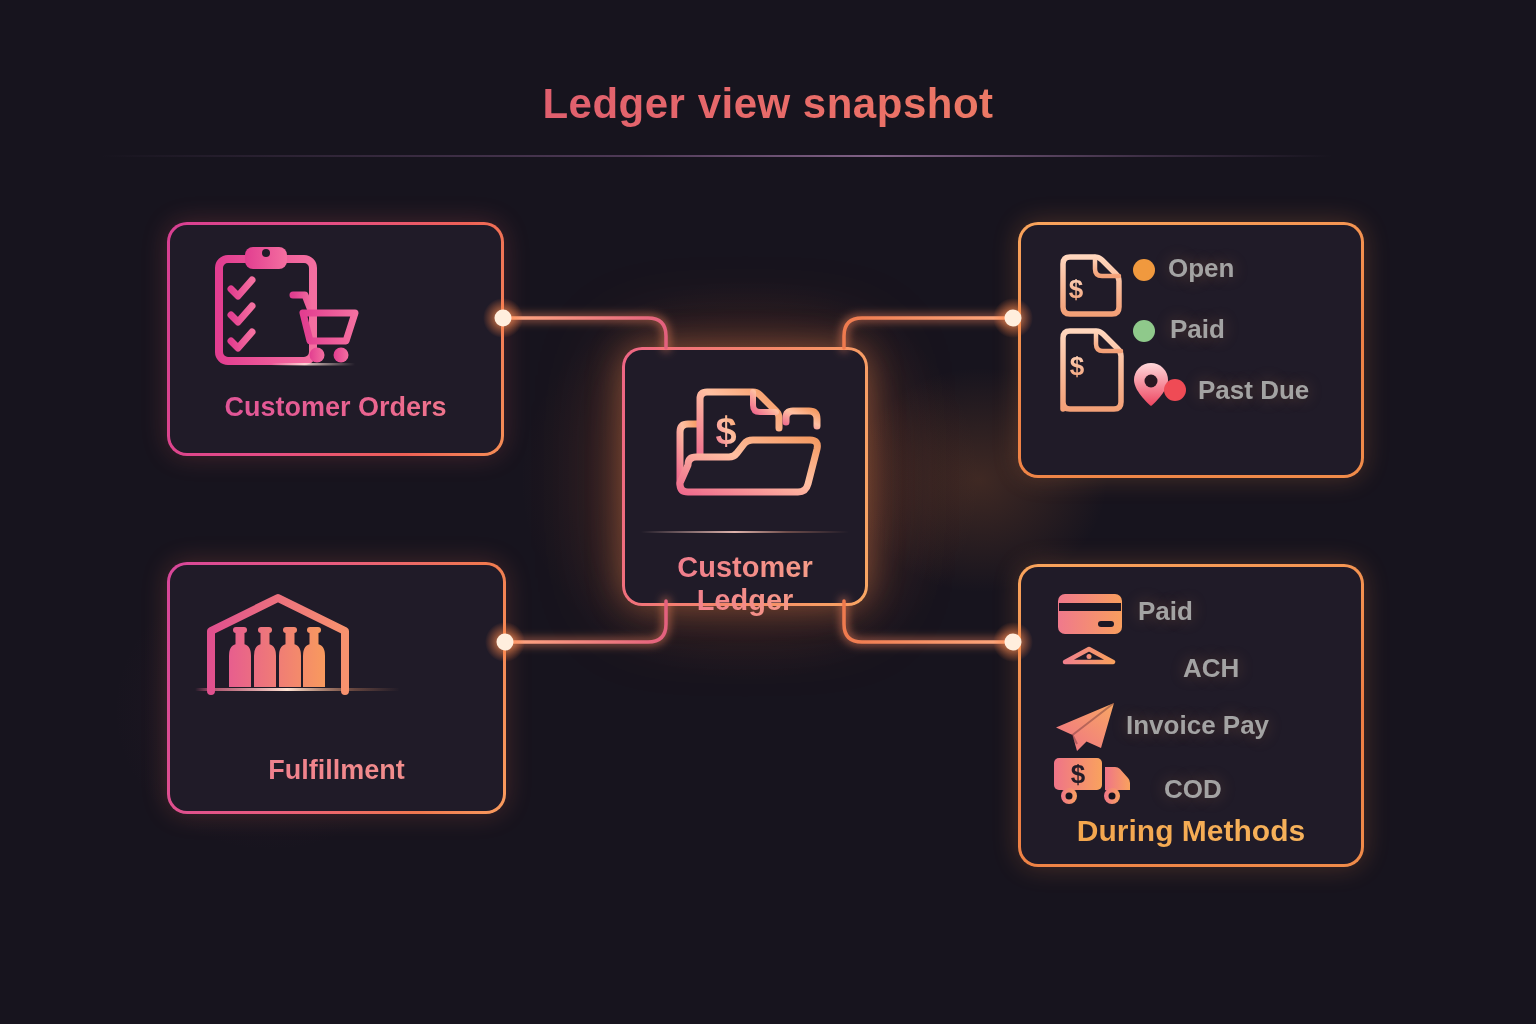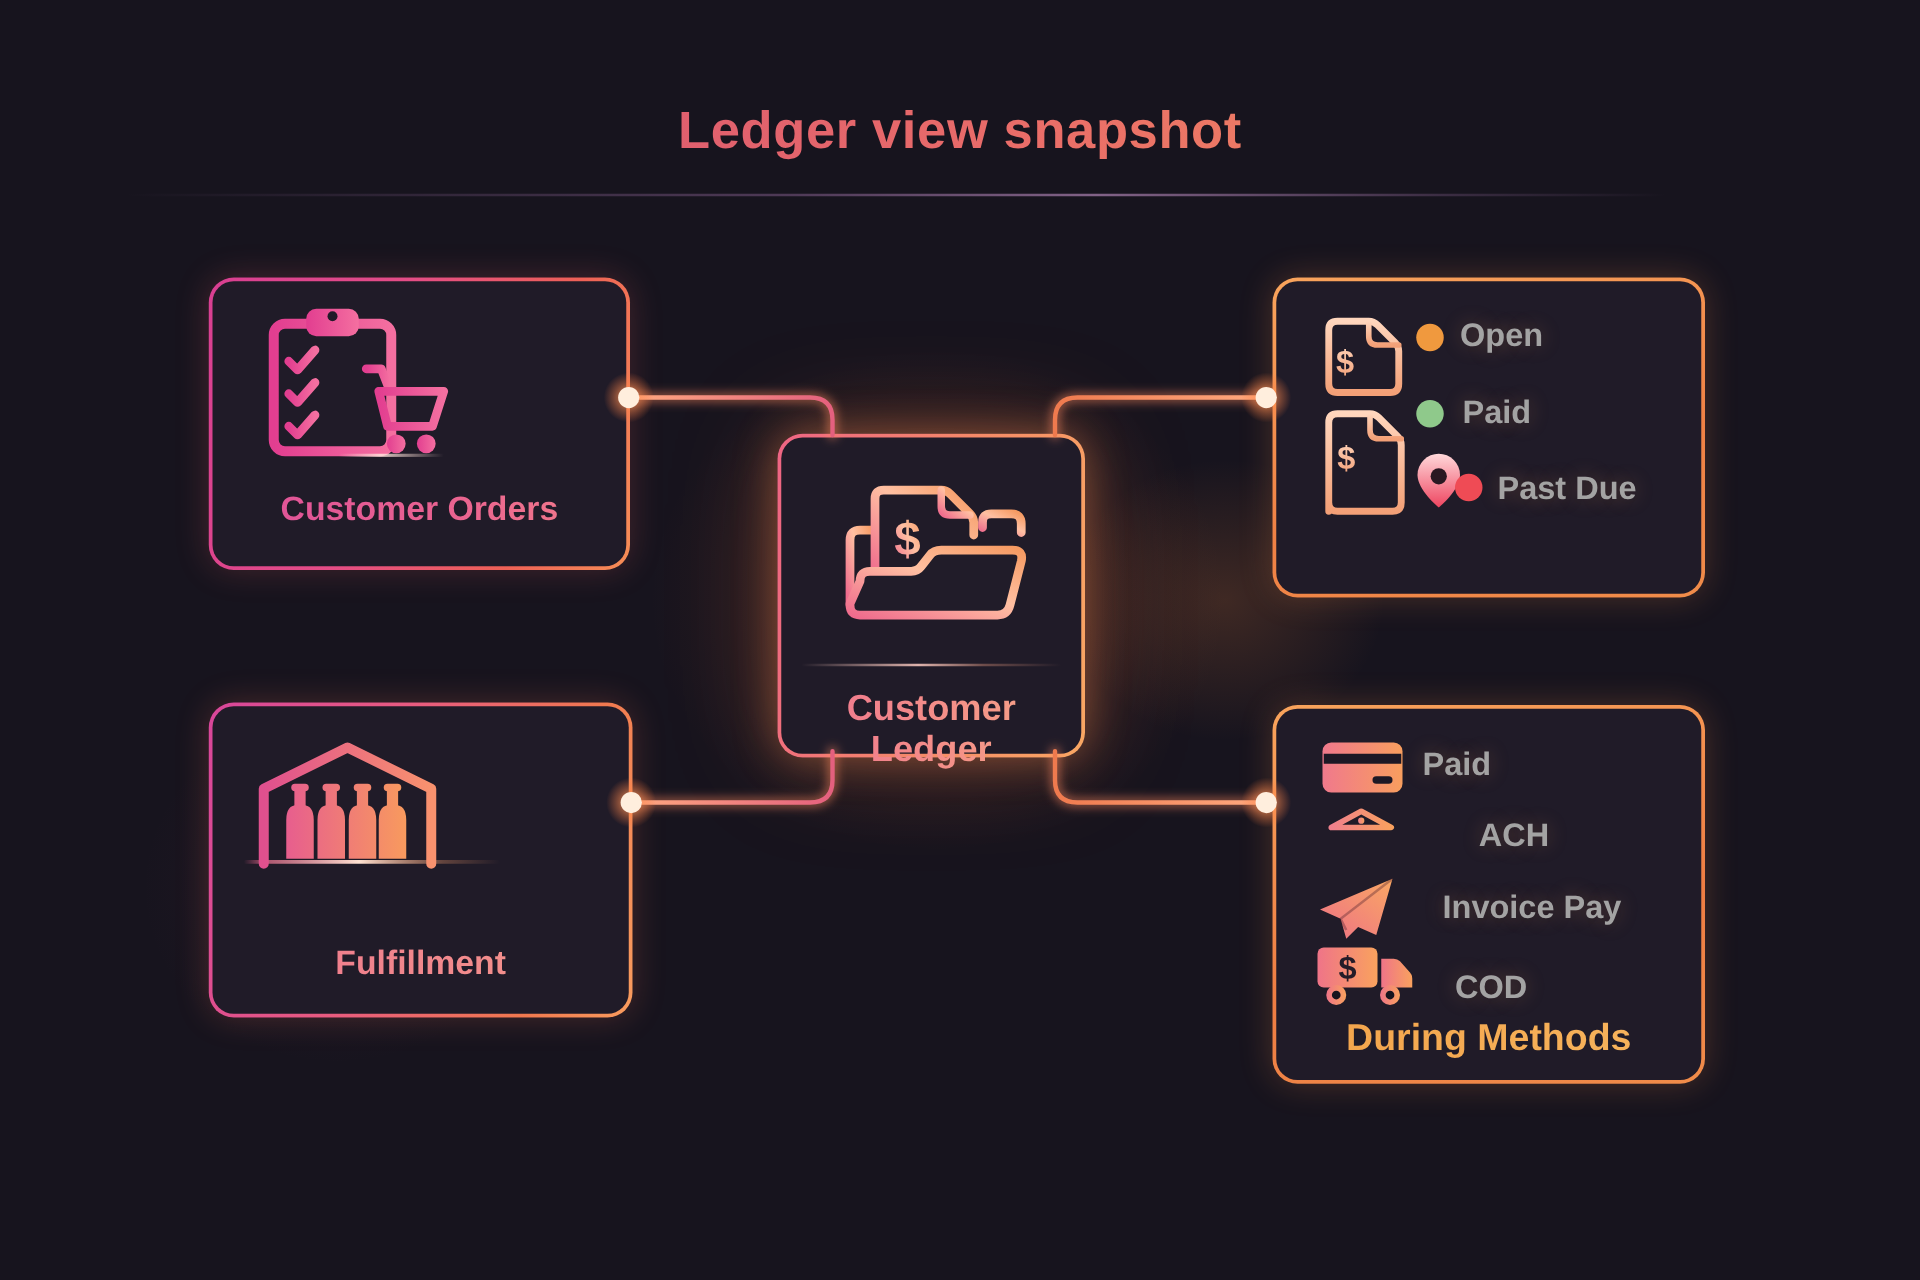--- a/index.html
+++ b/index.html
@@ -78,21 +78,21 @@
   .dot-paid{left:112px;top:95px;}
   .dot-past{left:143px;top:154px;}
 
   .itemlabel{position:absolute;font-weight:bold;font-size:26px;color:#a3a3a3;
     text-shadow:0 0 16px rgba(250,160,90,0.25);}
   .st-open{left:147px;top:28px;}
   .st-paid{left:149px;top:89px;}
   .st-past{left:177px;top:150px;}
   .pm-card{left:117px;top:29px;}
   .pm-ach{left:130px;top:86px;margin-left:32px;}
-  .pm-invpay{left:133px;top:143px;}
+  .pm-invpay{left:105px;top:143px;}
   .pm-cod{left:117px;top:207px;margin-left:26px;}
 </style>
 </head>
 <body>
 
 <div class="stage">
   <div class="glow glow-a"></div>
   <div class="glow glow-b"></div>
   <div class="glow glow-c"></div>
 

